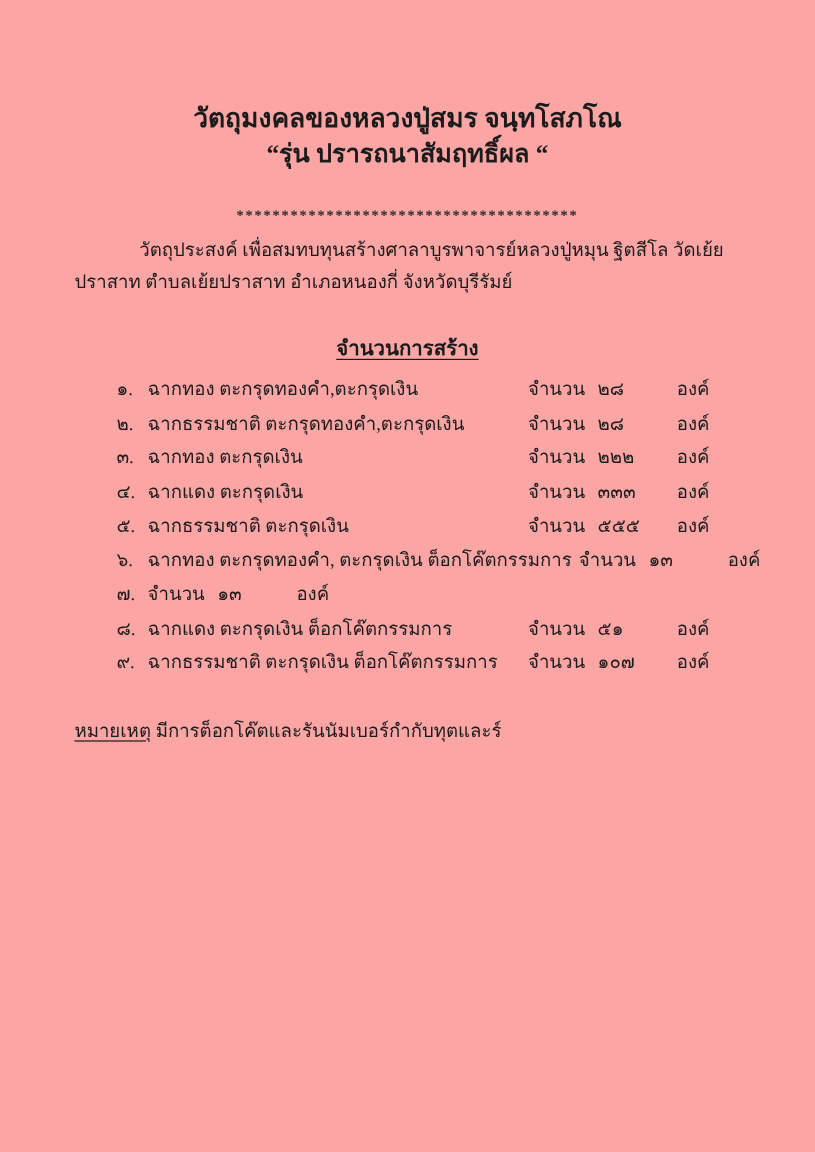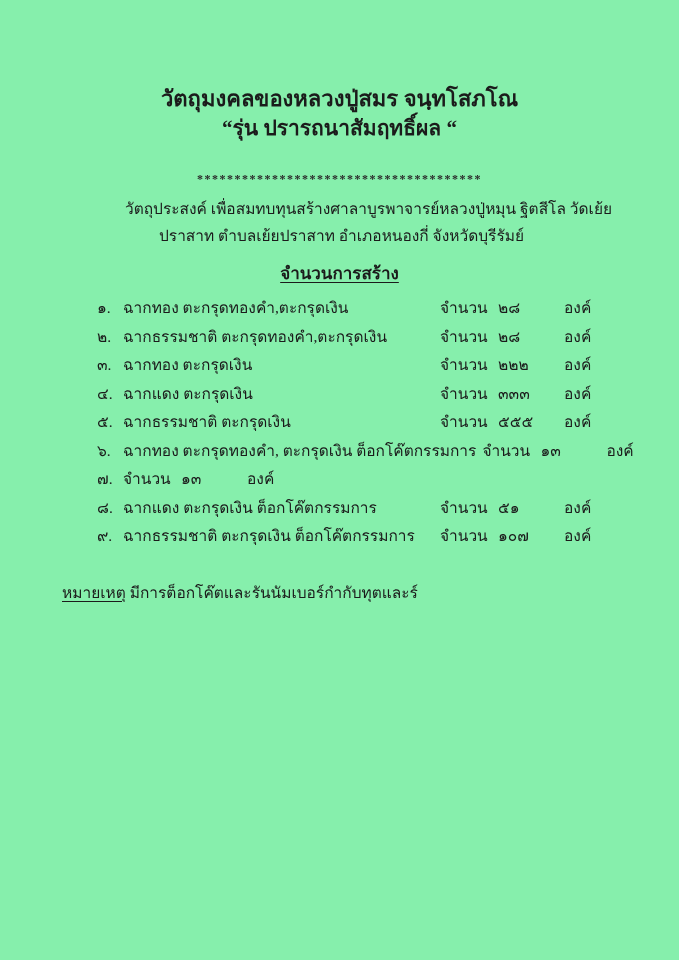--- a/index.html
+++ b/index.html
@@ -8,21 +8,21 @@
     width: 679px;
     height: 960px;
     font-family: "Liberation Serif", "DejaVu Serif", serif;
     color: #1b1b1b;
     position: relative;
     overflow: hidden;
   }
   .page {
     width: 679px;
     height: 960px;
-    background: #86efac;
+    background: #fca5a5;
     padding-top: 84px;
   }
   .title-line1 {
     text-align: center;
     font-size: 22px;
     font-weight: bold;
     line-height: 1.35;
   }
   .title-line2 {
     text-align: center;
@@ -36,28 +36,28 @@
     font-weight: bold;
     letter-spacing: 1.5px;
     margin-top: 30px;
     color: #2a2a2a;
   }
   .purpose {
     margin: 8px 58px 0 62px;
     font-size: 15.5px;
     line-height: 27px;
     text-indent: 54px;
-    text-align: center;
+    text-align: left;
   }
   .list-heading {
     text-align: center;
     font-size: 17px;
     font-weight: bold;
     text-decoration: underline;
-    margin-top: 10px;
+    margin-top: 27px;
     text-underline-offset: 3px;
   }
   .list {
     margin: 13px 0 0 97px;
   }
   .row {
     display: flex;
     align-items: baseline;
     font-size: 15.5px;
     line-height: 17px;

